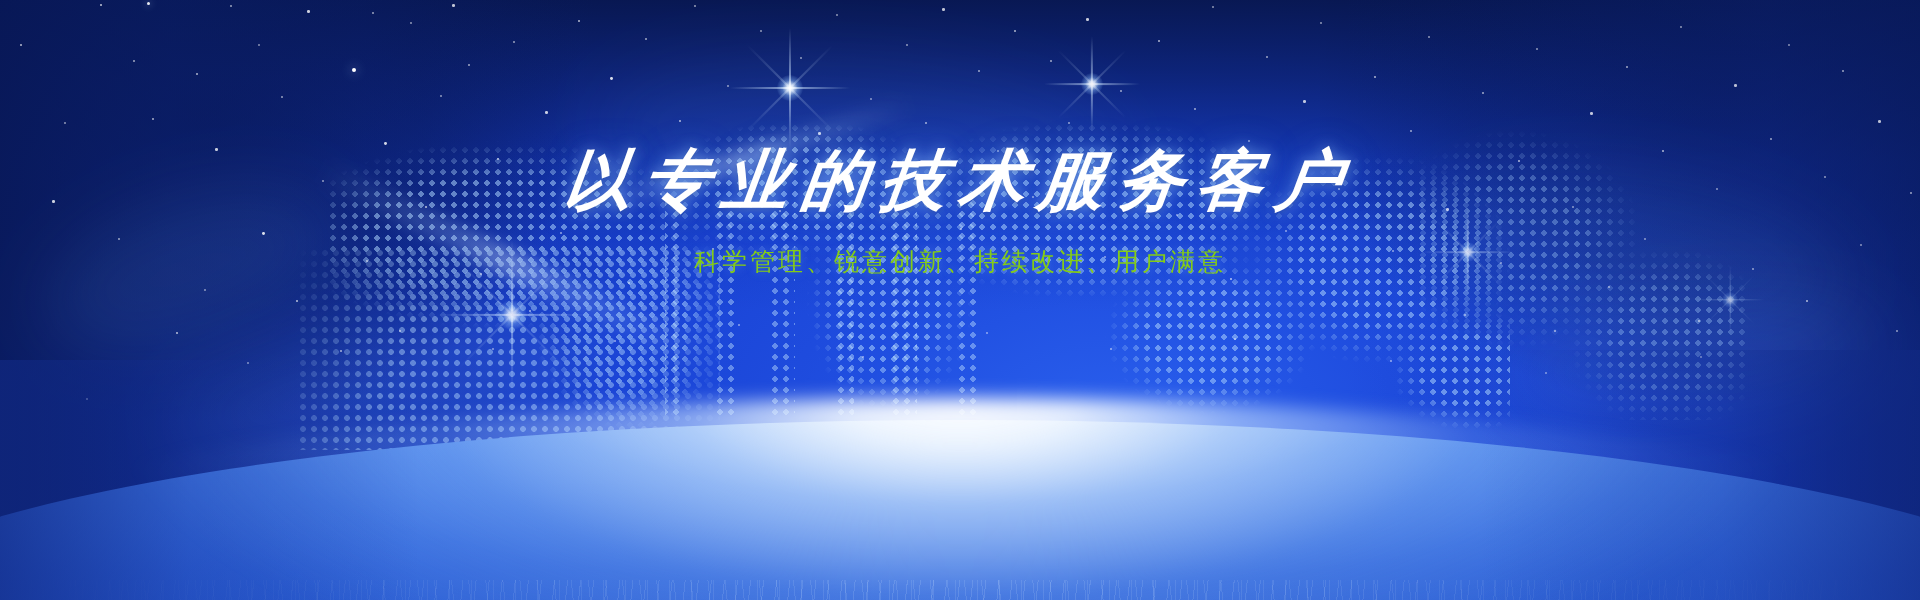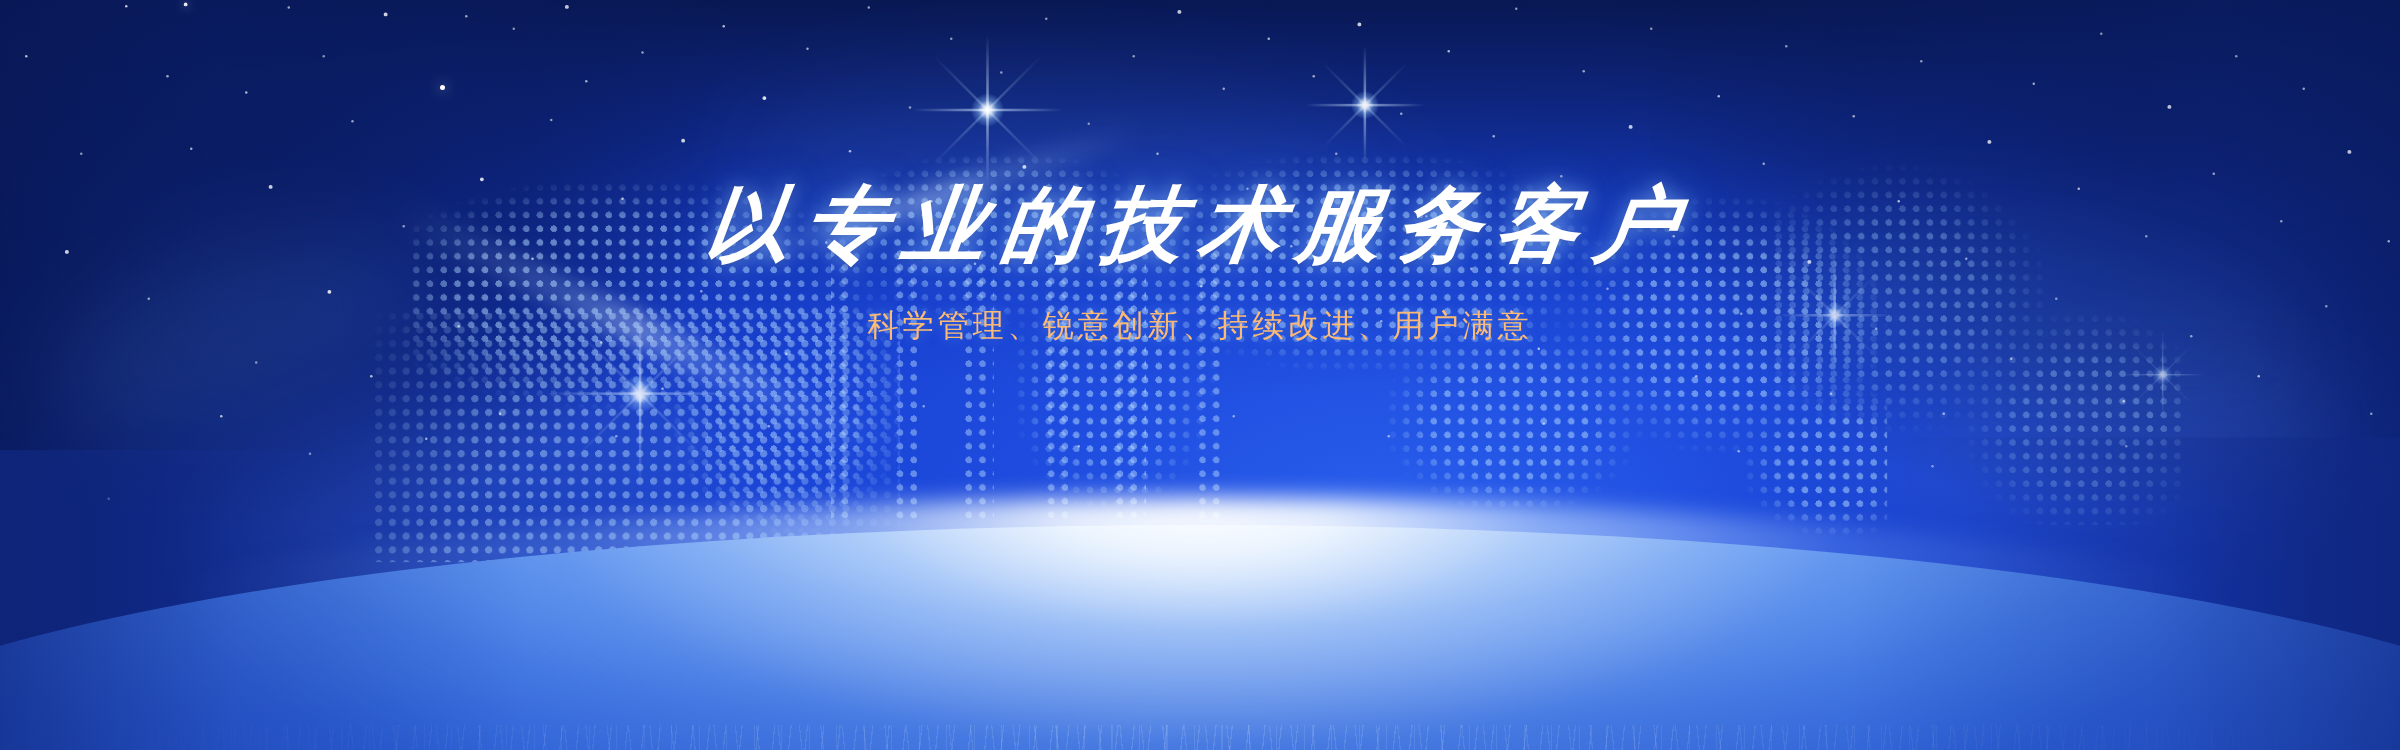--- a/index.html
+++ b/index.html
@@ -332,21 +332,21 @@
     text-shadow:
       0 0 14px rgba(160,205,255,0.55),
       0 0 34px rgba(90,160,255,0.35),
       0 2px 4px rgba(10,30,90,0.30);
     transform: skewX(-7deg);
   }
   .subtitle {
     position: absolute;
     left: 0; top: 246px;
     width: 1920px;
-    color: #fdba74;
+    color: #84cc16;
     font-family: "Liberation Sans", "DejaVu Sans", sans-serif;
     font-size: 25px;
     font-weight: 400;
     letter-spacing: 3px;
     line-height: 1.2;
     text-shadow: 0 0 10px rgba(120,180,255,0.45);
   }
 </style>
 </head>
 <body>

